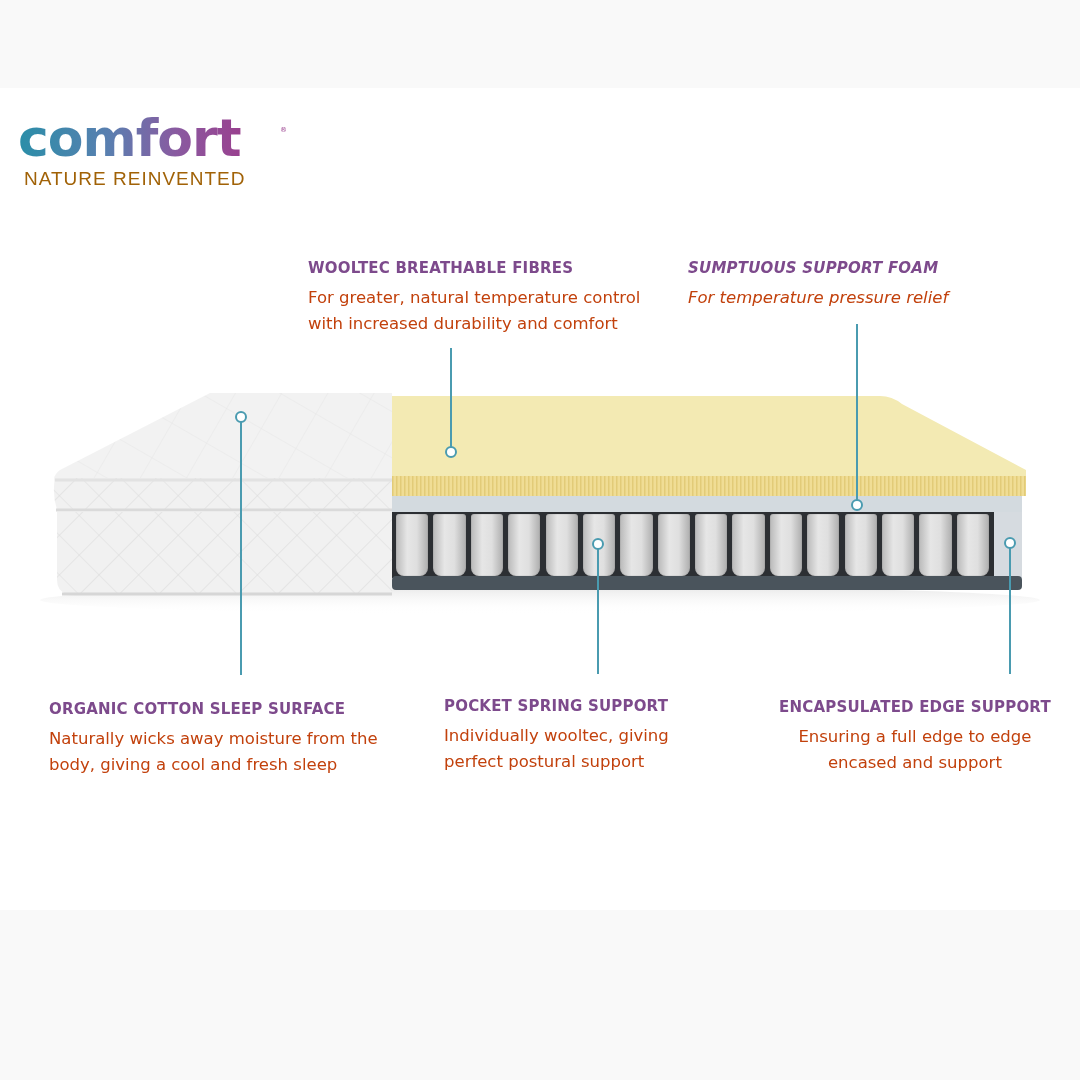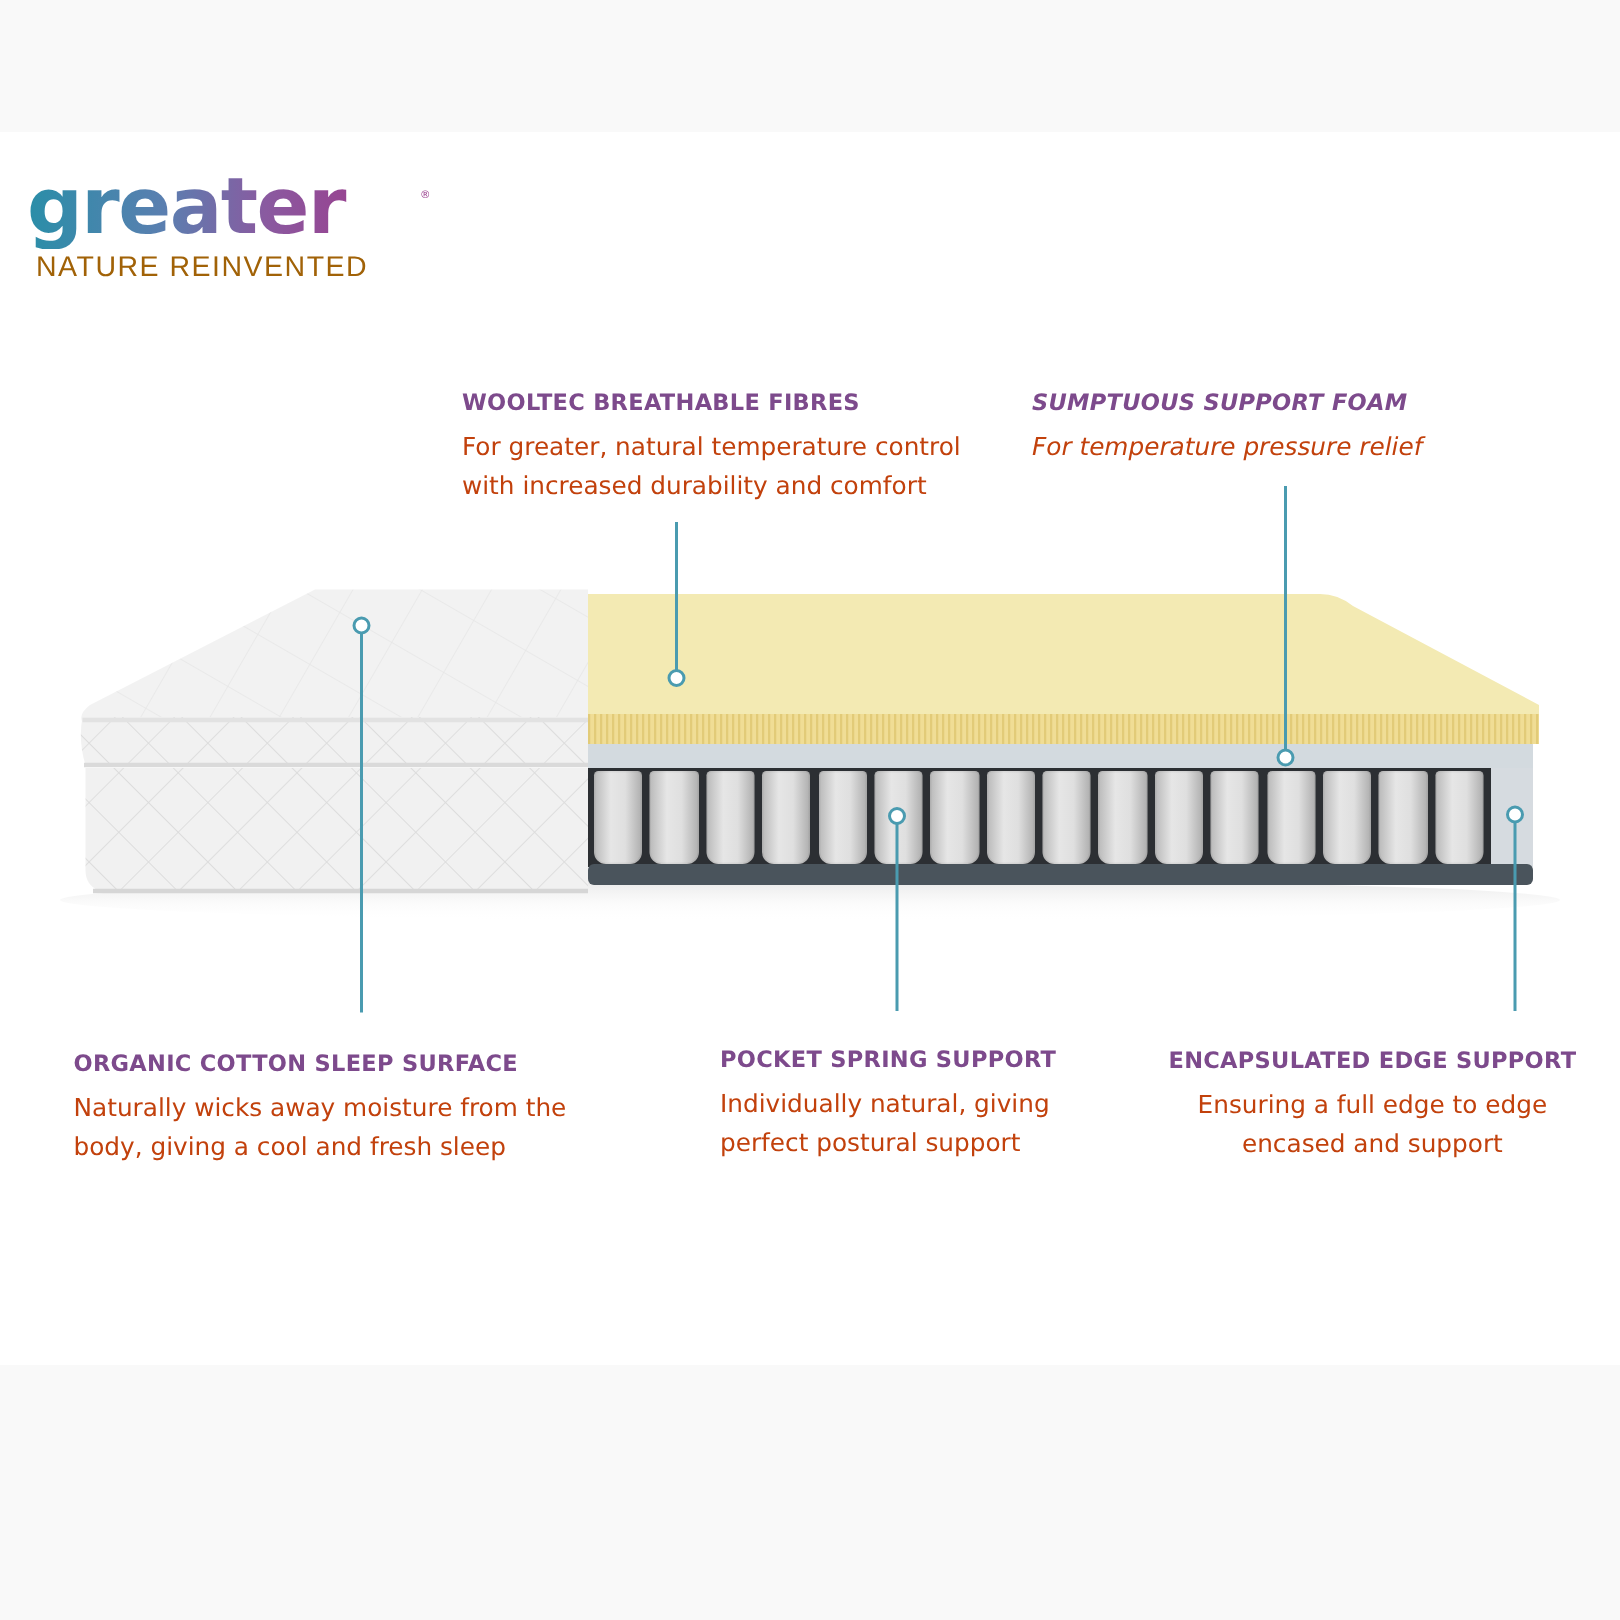--- a/index.html
+++ b/index.html
@@ -47,21 +47,21 @@
 
   
   .mattress { position: absolute; left: 0; top: 0; width: 1080px; height: 1080px; pointer-events: none; }
 </style>
 </head>
 <body>
 
 <div class="panel"></div>
 
 <div class="logo">
-  <div class="logo-word">greater</div>
+  <div class="logo-word">comfort</div>
   <div class="logo-reg">®</div>
   <div class="logo-tag">NATURE REINVENTED</div>
 </div>
 
 <svg class="mattress" viewBox="0 0 1080 1080" xmlns="http://www.w3.org/2000/svg">
   <defs>
     <pattern id="quilt" width="28" height="28" patternUnits="userSpaceOnUse" patternTransform="rotate(45)">
       <rect width="28" height="28" fill="#f1f1f1"></rect>
       <path d="M0 0 H28 M0 0 V28" stroke="#dcdcdc" stroke-width="1.2"></path>
     </pattern>
@@ -159,24 +159,24 @@
 </div>
 
 <div class="label" style="left:49px; top:700px;">
   <div class="label-title">ORGANIC COTTON SLEEP SURFACE</div>
   <div class="label-desc">
     <span>Naturally wicks away moisture from the</span>
     <span>body, giving a cool and fresh sleep</span>
   </div>
 </div>
 
-<div class="label" style="left:480px; top:697px;">
+<div class="label" style="left:444px; top:697px;">
   <div class="label-title">POCKET SPRING SUPPORT</div>
   <div class="label-desc">
-    <span>Individually natural, giving</span>
+    <span>Individually wooltec, giving</span>
     <span>perfect postural support</span>
   </div>
 </div>
 
 <div class="label" style="left:779px; top:698px;text-align:center;">
   <div class="label-title">ENCAPSULATED EDGE SUPPORT</div>
   <div class="label-desc">
     <span>Ensuring a full edge to edge</span>
     <span>encased and support</span>
   </div>

